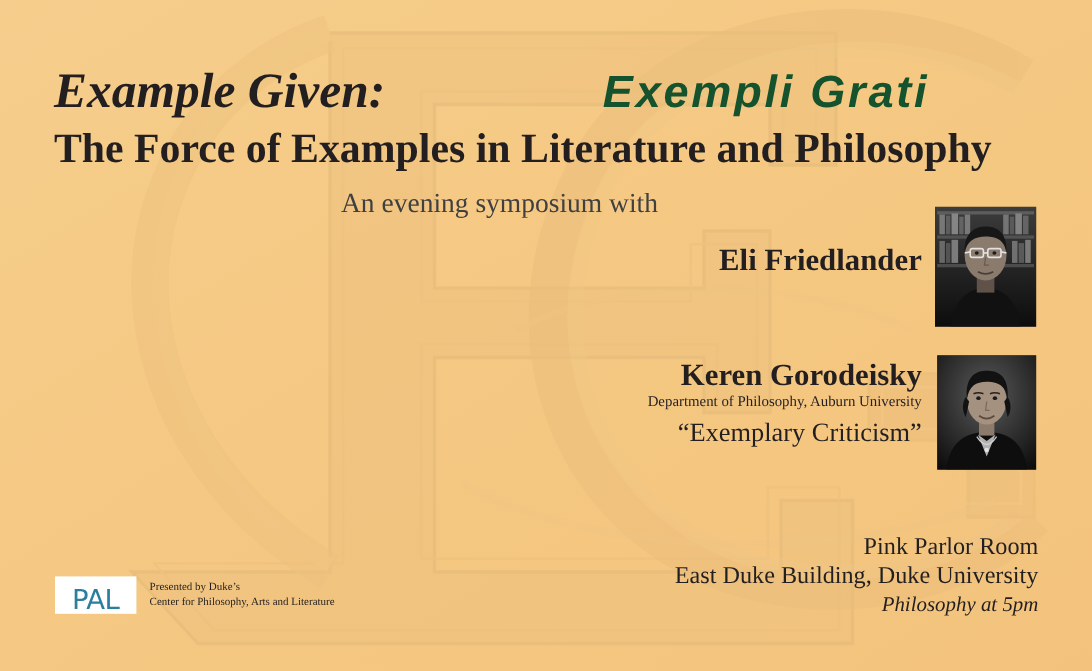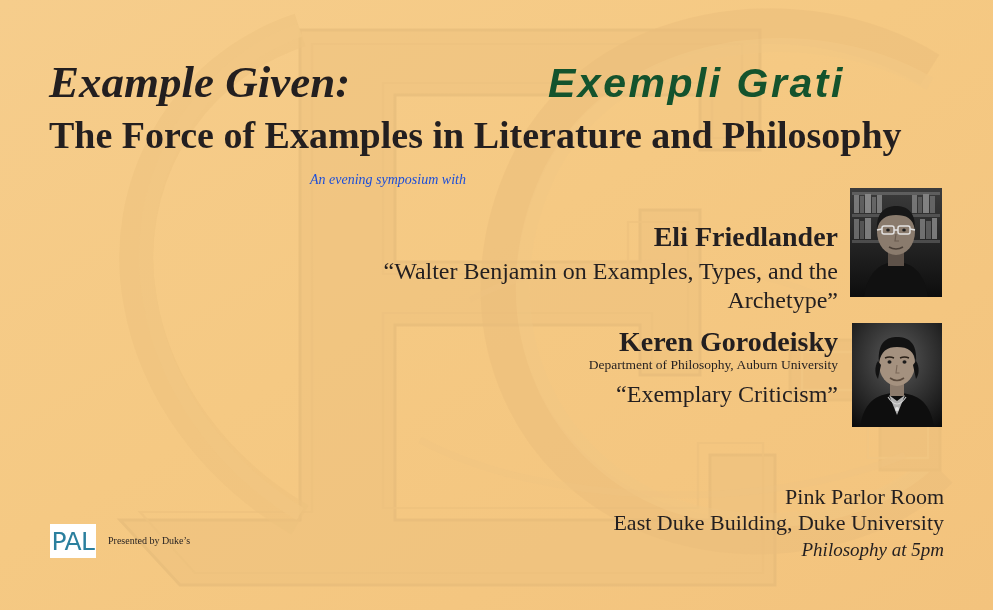--- a/index.html
+++ b/index.html
@@ -66,23 +66,22 @@
     line-height: 1;
     color: #231f20;
     white-space: nowrap;
   }
 
   
   #intro-line {
     position: absolute;
     left: 310px;
     top: 172px;
-    font-style: italic;
-    font-size: 14px;
-    color: #1d4ed8;
+    font-size: 25px;
+    color: #404040;
     white-space: nowrap;
   }
   .speaker-text {
     position: absolute;
     text-align: right;
   }
   .speaker-name {
     font-weight: bold;
     font-size: 28px;
     line-height: 1.05;
@@ -163,24 +162,24 @@
   
   #footer {
     position: absolute;
     left: 50px;
     top: 524px;
     display: flex;
     align-items: center;
   }
   #pal-logo-box {
     background: #ffffff;
-    width: 46px;
+    width: 74px;
     height: 34px;
     display: flex;
-    align-items: center;
+    align-items: flex-end;
     justify-content: center;
   }
   #pal-logo-text {
     font-family: "DejaVu Sans", "Liberation Sans", sans-serif;
     font-weight: normal;
     font-size: 25px;
     letter-spacing: -0.5px;
     color: #2a7f9e;
     line-height: 1;
   }
@@ -237,21 +236,20 @@
   <div class="headline-wrap">
     <div id="exempli">Exempli Grati</div>
     <div id="title-main">Example Given:</div>
     <div id="title-sub">The Force of Examples in Literature and Philosophy</div>
   </div>
 
   <div id="intro-line">An evening symposium with</div>
 
   <div class="speaker-text" id="speaker-1-text">
     <div class="speaker-name">Eli Friedlander</div>
-    <div class="speaker-talk">“Walter Benjamin on Examples, Types, and the Archetype”</div>
   </div>
 
   <div class="portrait" id="portrait-1">
     <svg width="92" height="109" viewBox="0 0 92 109" aria-hidden="true">
       <defs>
         <linearGradient id="bw1" x1="0" y1="0" x2="0" y2="1">
           <stop offset="0%" stop-color="#3c3c3c"></stop>
             <stop offset="100%" stop-color="#0d0d0d"></stop>
         </linearGradient>
       </defs>
@@ -350,16 +348,17 @@
   <div class="venue-line" id="venue-room">Pink Parlor Room</div>
   <div class="venue-line" id="venue-building">East Duke Building, Duke University</div>
   <div id="reception">Philosophy at 5pm</div>
 
   <div id="footer">
     <div id="pal-logo-box">
       <span id="pal-logo-text">PAL</span>
     </div>
     <div id="footer-lines">
       <div>Presented by Duke’s</div>
+      <div>Center for Philosophy, Arts and Literature</div>
     </div>
   </div>
 
 </div>
 
 </body></html>

